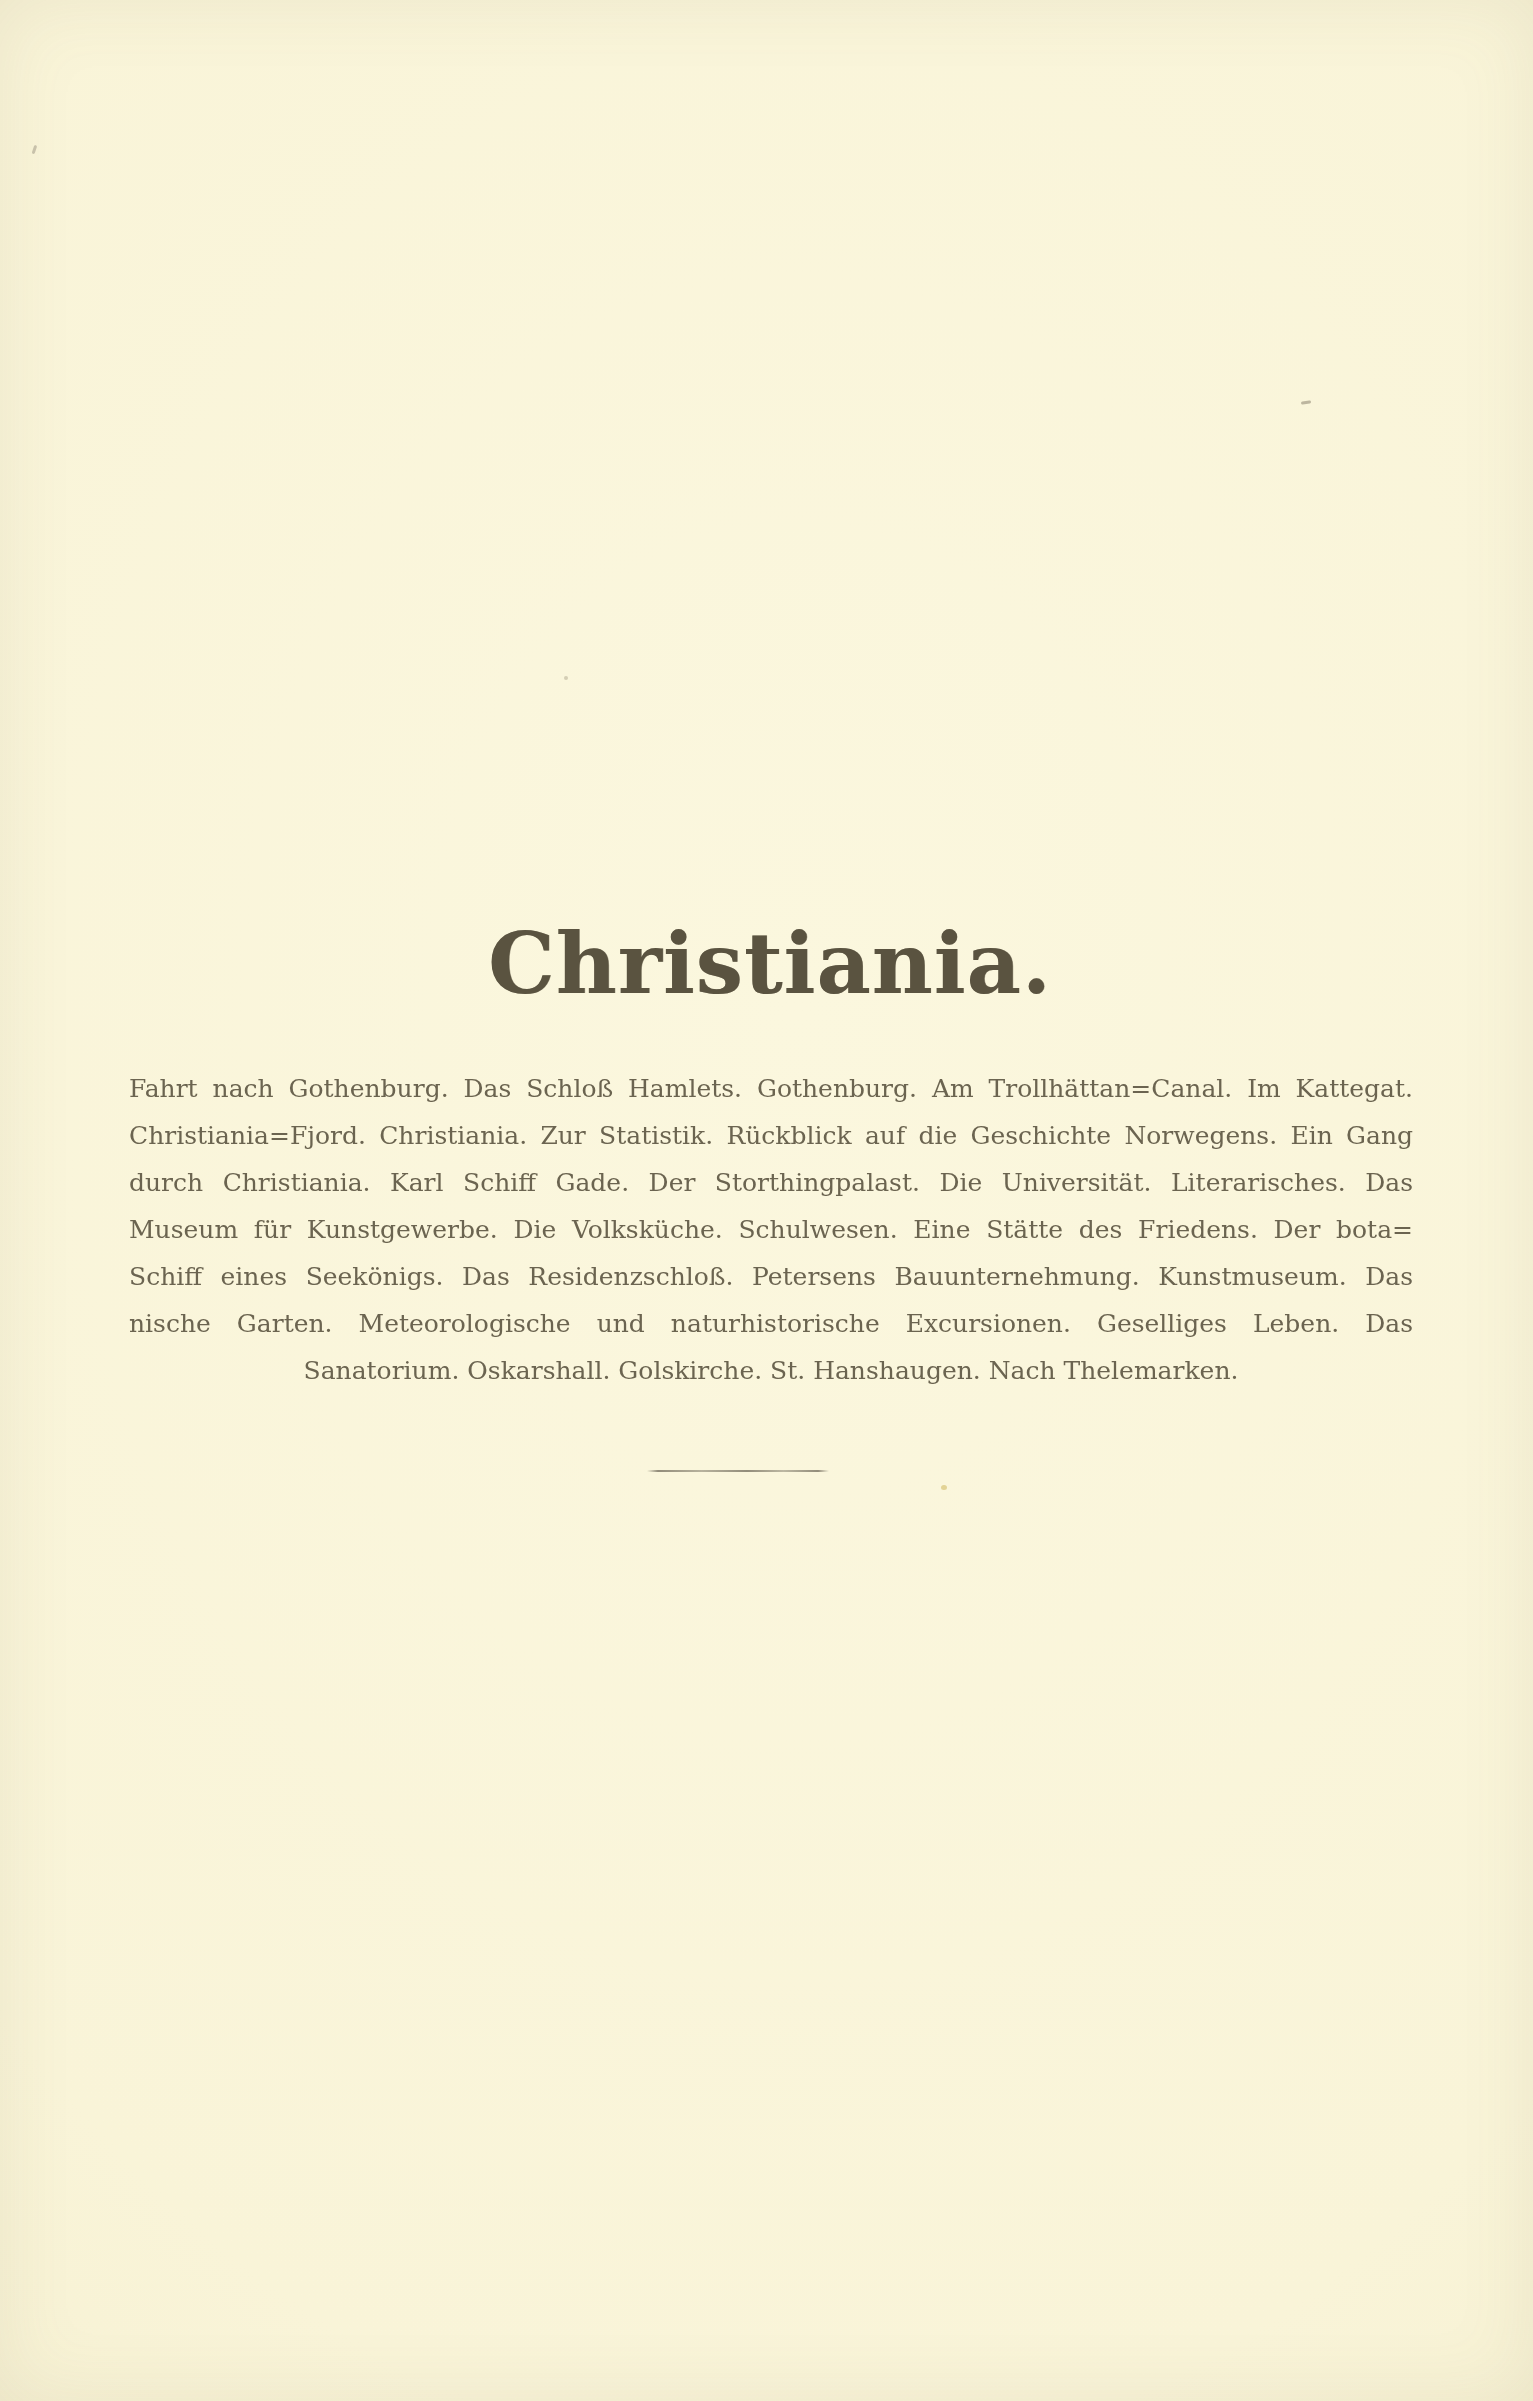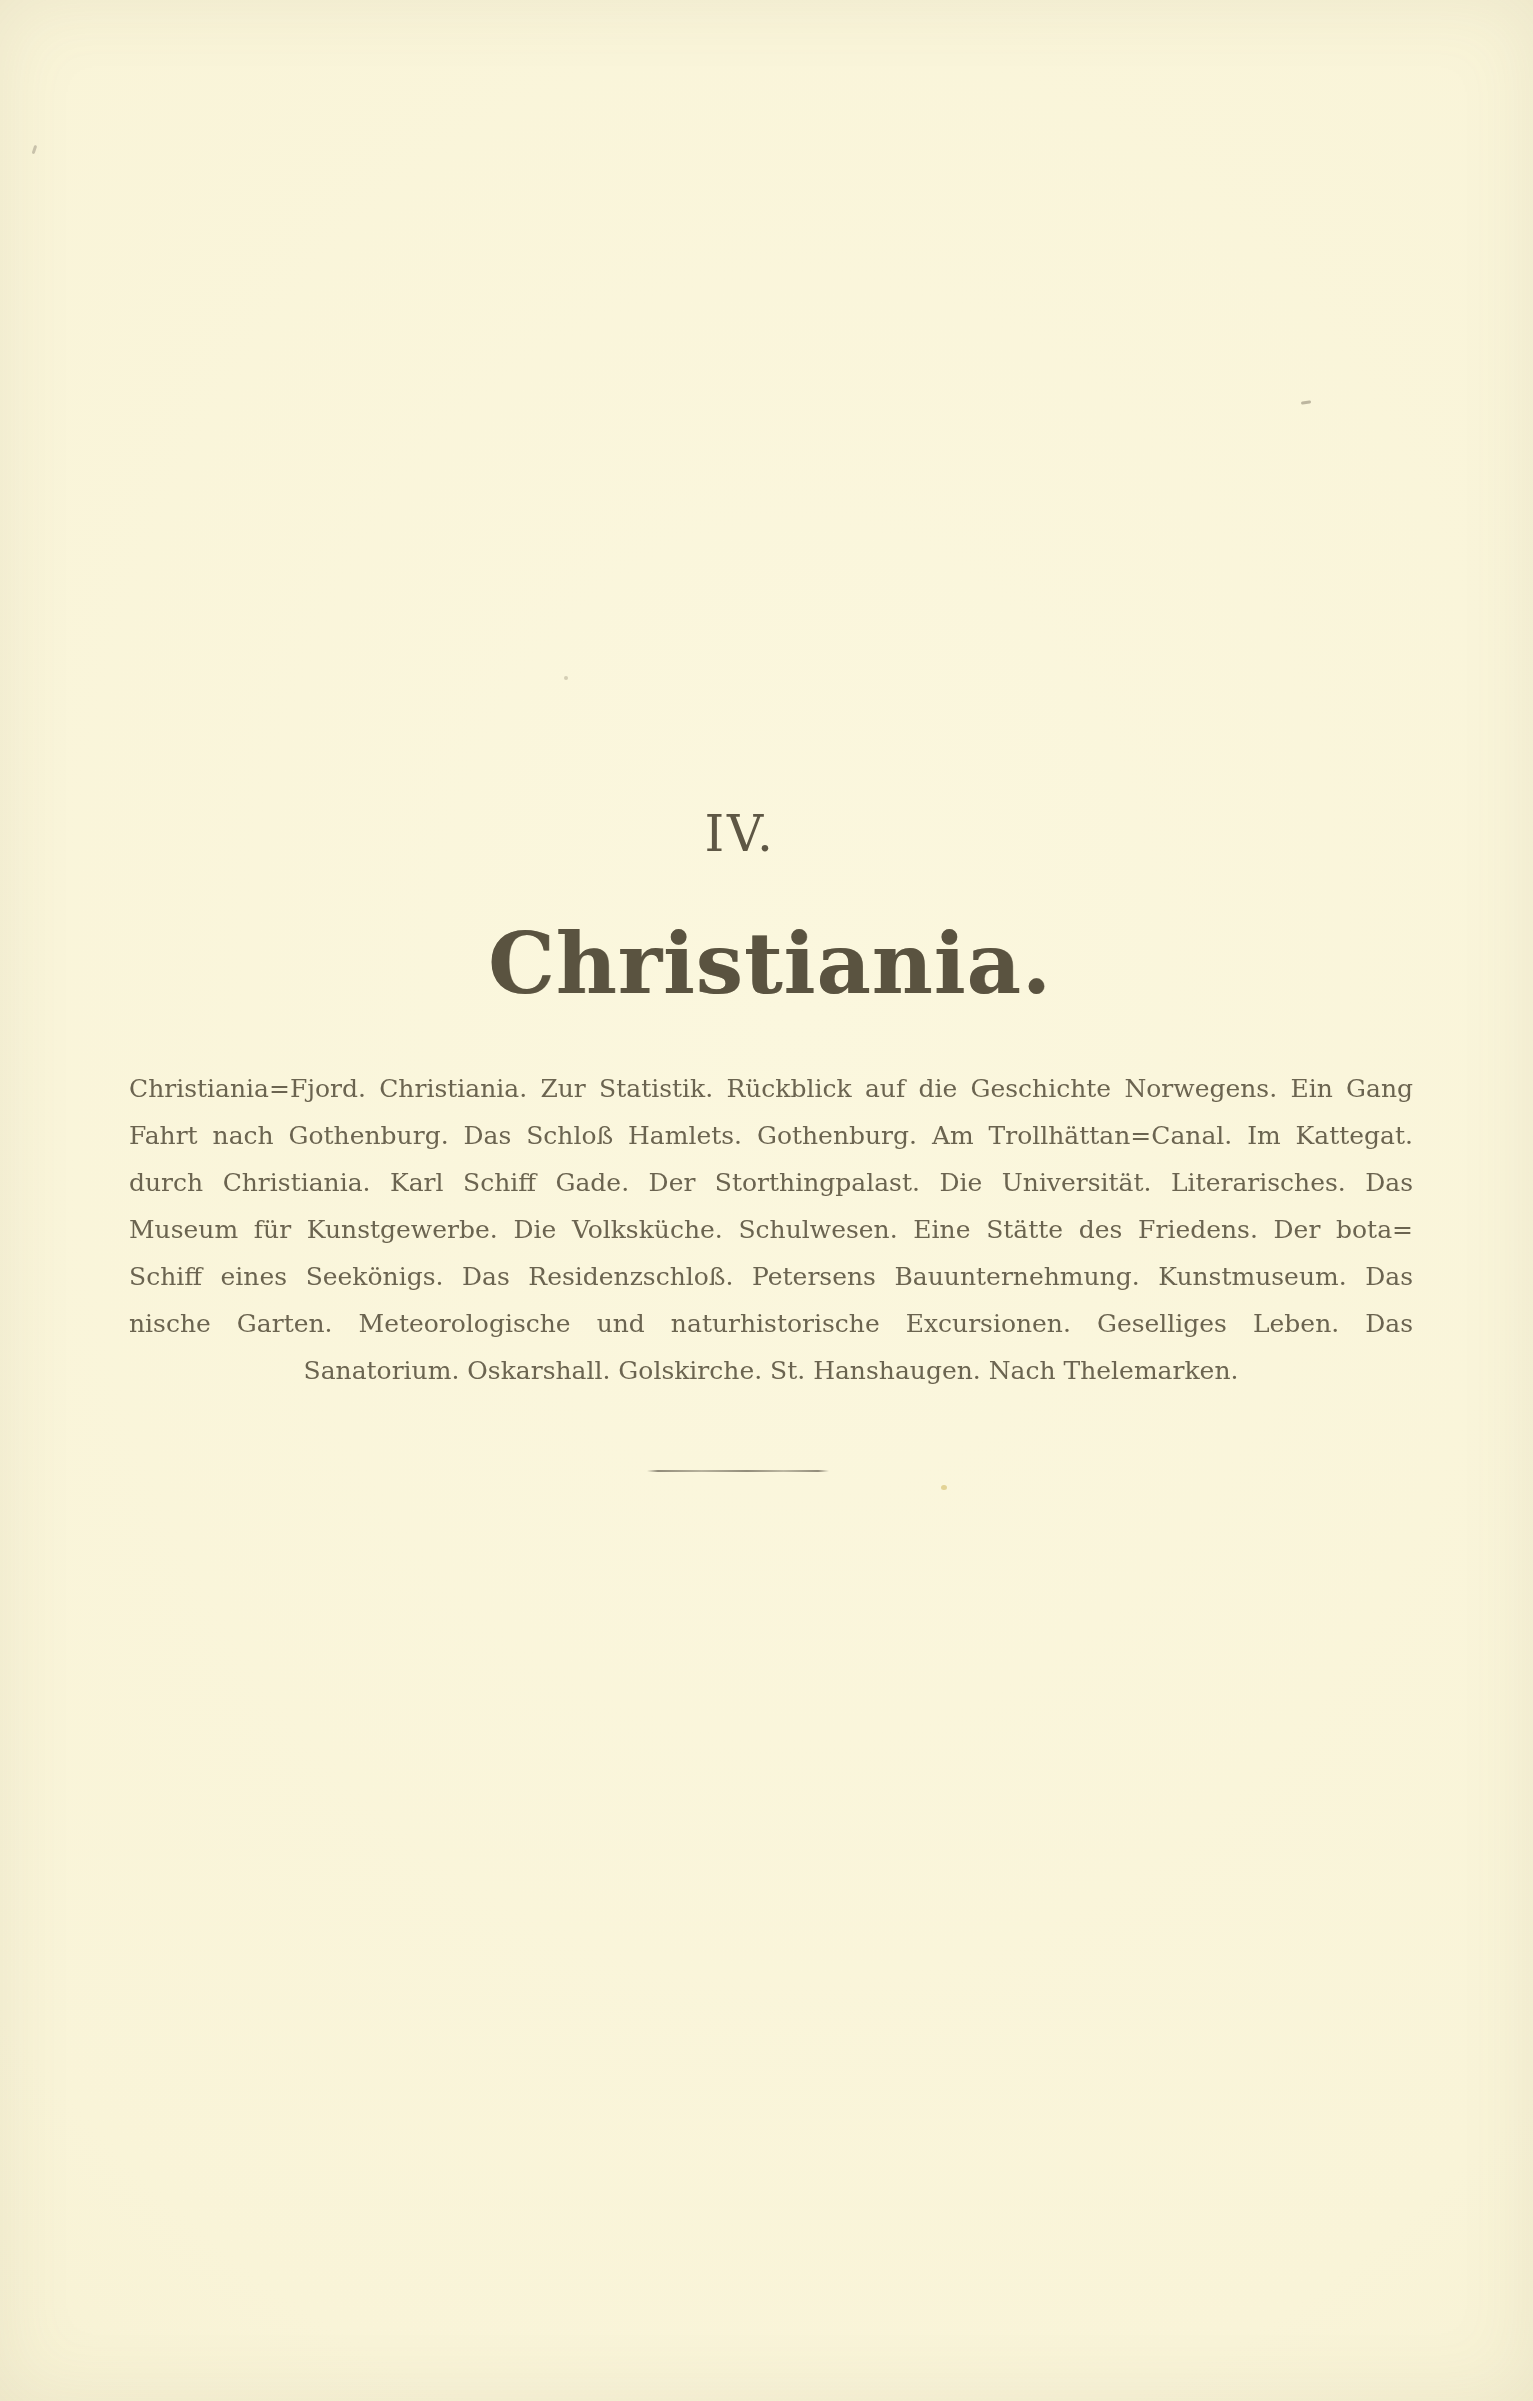--- a/index.html
+++ b/index.html
@@ -84,27 +84,26 @@
   .speck-3 { top: 676px; left: 564px; width: 4.3px; height: 4.3px;
              background: #a79e86; opacity: .45; border-radius: 50%; }
   .speck-4 { top: 1485px; left: 941px; width: 6px; height: 5.2px;
              background: #d9c478; opacity: .7; border-radius: 50%; }
 </style>
 </head>
 <body>
 
 <div class="page">
 
-  <div class="chapter-number">IV.</div>
 
   <div class="chapter-title">Christiania.</div>
 
   <div class="contents">
+    <div class="line">Fahrt nach Gothenburg. Das Schloß Hamlets. Gothenburg. Am Trollhättan=Canal. Im Kattegat.</div>
     <div class="line">Christiania=Fjord. Christiania. Zur Statistik. Rückblick auf die Geschichte Norwegens. Ein Gang</div>
-    <div class="line">Fahrt nach Gothenburg. Das Schloß Hamlets. Gothenburg. Am Trollhättan=Canal. Im Kattegat.</div>
     <div class="line">durch Christiania. Karl Schiff Gade. Der Storthingpalast. Die Universität. Literarisches. Das</div>
     <div class="line">Museum für Kunstgewerbe. Die Volksküche. Schulwesen. Eine Stätte des Friedens. Der bota=</div>
     <div class="line">Schiff eines Seekönigs. Das Residenzschloß. Petersens Bauunternehmung. Kunstmuseum. Das</div>
     <div class="line">nische Garten. Meteorologische und naturhistorische Excursionen. Geselliges Leben. Das Hochgebirgs=</div>
     <div class="line last">Sanatorium. Oskarshall. Golskirche. St. Hanshaugen. Nach Thelemarken.</div>
   </div>
 
   <div class="divider"></div>
 
   <div class="speck speck-1"></div>

